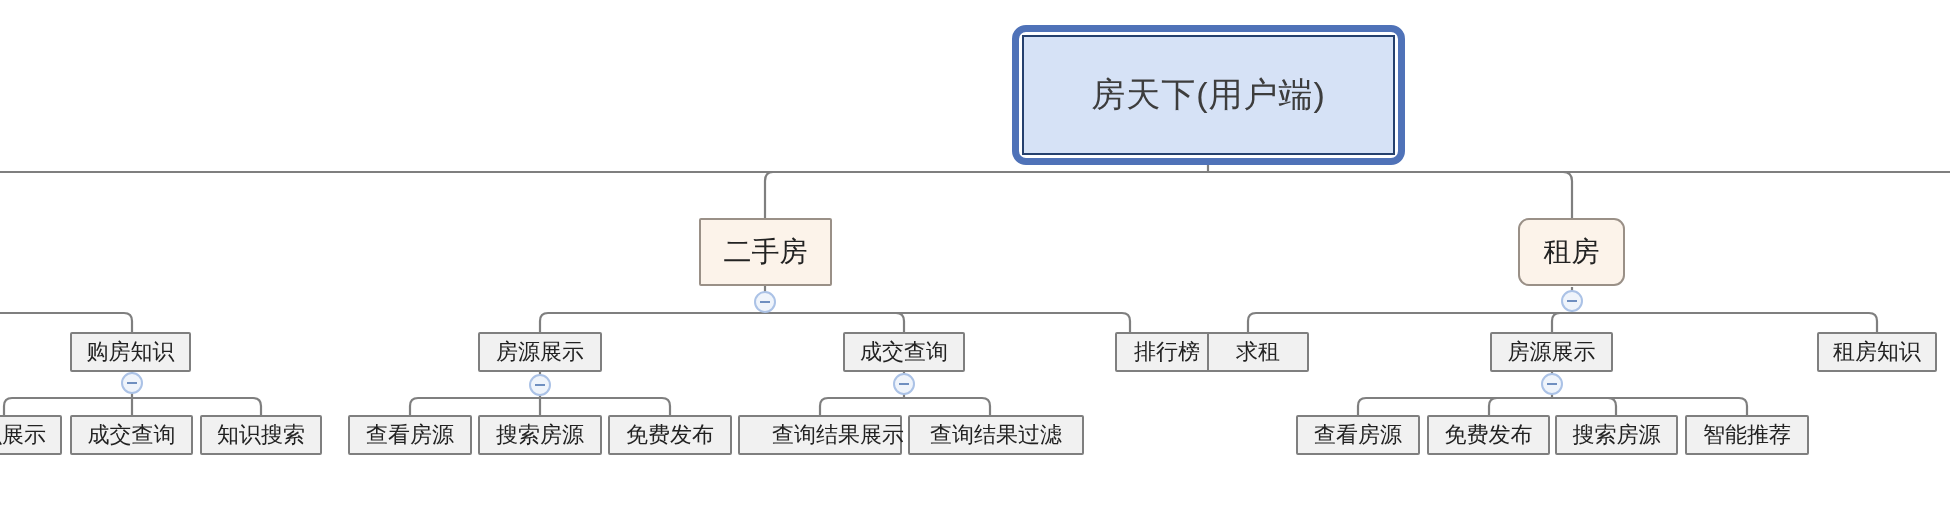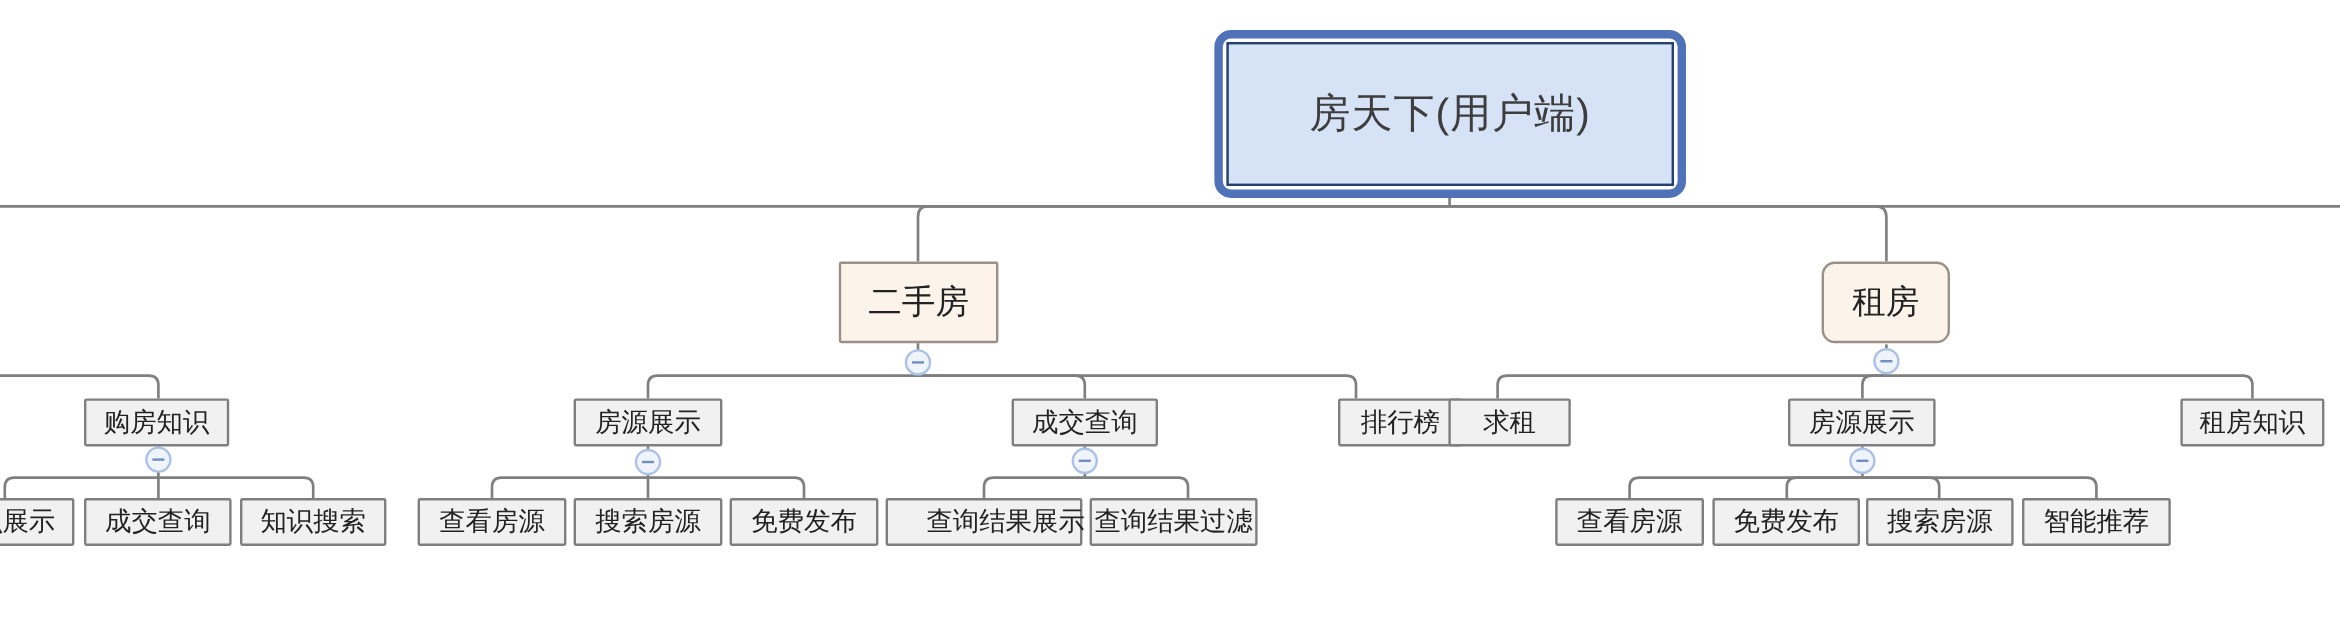--- a/index.html
+++ b/index.html
@@ -152,21 +152,21 @@
   <div class="node l2" style="left:1490px; top:332px; width:123px; height:40px;">房源展示</div>
   <div class="node l2" style="left:1817px; top:332px; width:120px; height:40px;">租房知识</div>
 
   <div class="node l3" style="left:-58px; top:415px; width:120px; height:40px;">知识展示</div>
   <div class="node l3" style="left:70px; top:415px; width:123px; height:40px;">成交查询</div>
   <div class="node l3" style="left:200px; top:415px; width:122px; height:40px;">知识搜索</div>
   <div class="node l3" style="left:348px; top:415px; width:124px; height:40px;">查看房源</div>
   <div class="node l3" style="left:478px; top:415px; width:124px; height:40px;">搜索房源</div>
   <div class="node l3" style="left:608px; top:415px; width:124px; height:40px;">免费发布</div>
   <div class="node l3" style="left:738px; top:415px; width:164px; height:40px;padding-left:36px;">查询结果展示</div>
-  <div class="node l3" style="left:908px; top:415px; width:140px; height:40px;">查询结果过滤</div>
+  <div class="node l3" style="left:908px; top:415px; width:176px; height:40px;">查询结果过滤</div>
   <div class="node l3" style="left:1296px; top:415px; width:124px; height:40px;">查看房源</div>
   <div class="node l3" style="left:1427px; top:415px; width:123px; height:40px;">免费发布</div>
   <div class="node l3" style="left:1555px; top:415px; width:123px; height:40px;">搜索房源</div>
   <div class="node l3" style="left:1685px; top:415px; width:124px; height:40px;text-align:center;">智能推荐</div>
 
   <div class="collapse-btn" style="left:754px; top:291px;">
     <span class="minus-bar"></span>
   </div>
   <div class="collapse-btn" style="left:1561px; top:290px;">
     <span class="minus-bar"></span>

